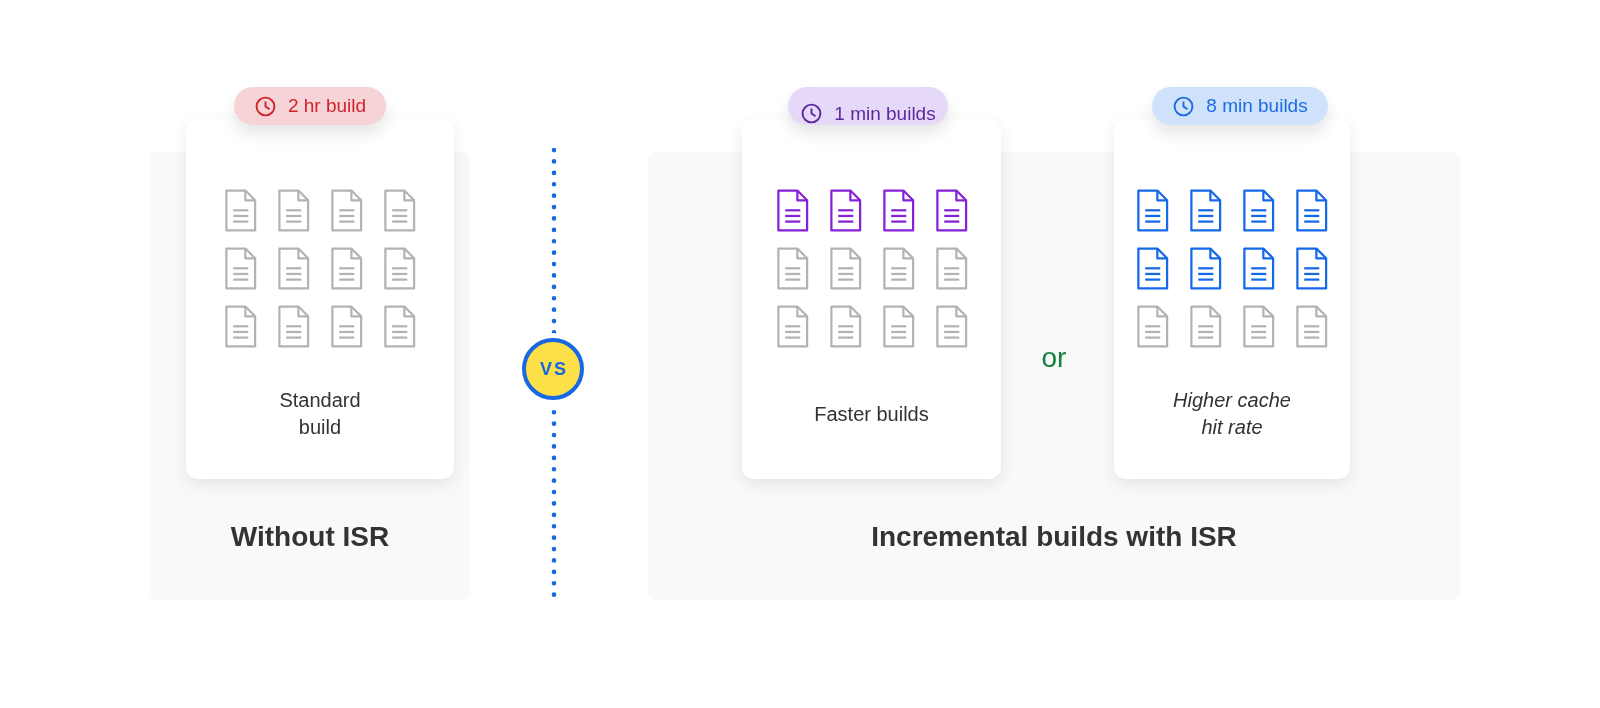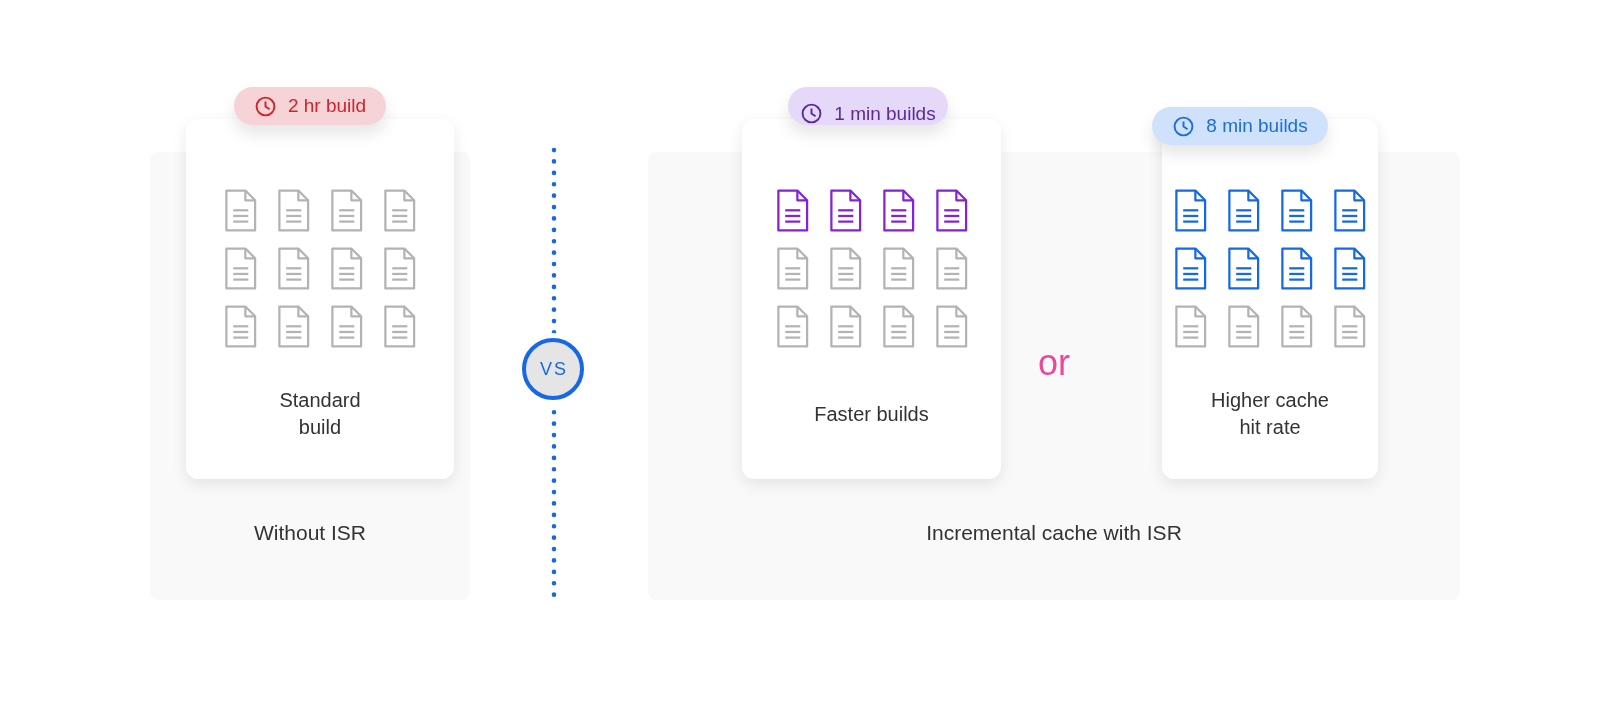--- a/index.html
+++ b/index.html
@@ -4,59 +4,59 @@
 <style>
   html,body{margin:0;padding:0;background:#fff;}
   .canvas{position:relative;width:1600px;height:708px;background:#fff;overflow:hidden;
           font-family:"Liberation Sans",sans-serif;-webkit-font-smoothing:antialiased;}
 
   
   .panel{position:absolute;top:152px;height:448px;background:var(--panel_bg);border-radius:8px;}
   .panel-left{left:150px;width:320px;}
   .panel-right{left:648px;width:812px;}
   .panel-caption{position:absolute;left:0;right:0;top:369px;text-align:center;
-                 font-size:21px;font-weight:400;color:var(--text_dark);}
+                 font-size:28px;font-weight:700;color:var(--text_dark);}
 
   
   .card{position:absolute;top:119px;height:360px;background:var(--card_bg);border-radius:12px;
         box-shadow:0 5px 16px rgba(0,0,0,.09);display:flex;flex-direction:column;}
   .card-1{left:186px;width:268px;}
   .card-2{left:742px;width:259px;}
-  .card-3{left:1162px;width:216px;}
+  .card-3{left:1114px;width:236px;font-style:italic;}
 
   .doc-grid{margin-top:69px;display:grid;grid-template-columns:repeat(4,37px);
             gap:13px 16px;justify-content:center;}
   svg.doc{display:block;}
   svg.doc path{fill:none;stroke:currentColor;stroke-width:2.3;stroke-linejoin:round;}
   .doc-gray{color:var(--doc_gray);}
   .doc-purple{color:var(--doc_purple);}
   .doc-blue{color:var(--doc_blue);}
 
   .card-title-wrap{flex:1;display:flex;align-items:center;justify-content:center;}
   .card-title{font-size:20px;line-height:1.35;color:var(--text_dark);text-align:center;white-space:pre-line;}
 
   
   .badge{position:absolute;top:87px;height:38px;border-radius:27px;box-sizing:border-box;
          display:flex;align-items:center;justify-content:center;gap:11px;
          font-size:19px;font-weight:500;box-shadow:0 9px 16px rgba(0,0,0,.10);}
   .badge svg{width:23px;height:23px;flex:0 0 auto;}
   .badge svg circle,.badge svg path{fill:none;stroke:currentColor;stroke-width:2;}
   .badge-red{left:234px;width:152px;background:var(--badge_red_bg);color:var(--badge_red_fg);}
   .badge-purple{left:788px;width:160px;background:var(--badge_purple_bg);color:var(--badge_purple_fg);align-items:flex-end;}
-  .badge-blue{left:1152px;width:176px;background:var(--badge_blue_bg);color:var(--badge_blue_fg);margin-top:20px;}
+  .badge-blue{left:1152px;width:176px;background:var(--badge_blue_bg);color:var(--badge_blue_fg);}
 
   
   .dotline{position:absolute;left:549px;top:146px;color:var(--accent_blue);}
   .vs-circle{position:absolute;left:522px;top:338px;width:62px;height:62px;box-sizing:border-box;
-             border:4px solid var(--accent_blue);border-radius:50%;background:#e5e5e5;
+             border:4px solid var(--accent_blue);border-radius:50%;background:#fde047;
              box-shadow:0 0 0 5px #fff;display:flex;align-items:center;justify-content:center;
-             font-size:18px;font-weight:400;letter-spacing:2px;padding-left:2px;
+             font-size:18px;font-weight:700;letter-spacing:2px;padding-left:2px;
              color:var(--accent_blue);}
   .or-label{position:absolute;left:994px;top:342px;width:120px;text-align:center;
-            font-size:36px;color:#ec4899;}
+            font-size:28px;color:#15803d;}
 </style>
 </head>
 <body>
 
 <div class="canvas">
 
   <div class="panel panel-left">
     <div class="panel-caption">Without ISR</div>
   </div>
 
@@ -162,21 +162,21 @@
   </div>
 
   <svg class="dotline" width="10" height="460">
     <line x1="5" y1="4" x2="5" y2="456" stroke="currentColor" stroke-width="4.6" stroke-linecap="round" stroke-dasharray="0.1 11.3"></line>
   </svg>
   <div class="vs-circle">
     <span>VS</span>
   </div>
 
   <div class="panel panel-right">
-    <div class="panel-caption">Incremental cache with ISR</div>
+    <div class="panel-caption">Incremental builds with ISR</div>
   </div>
 
   <div class="card card-2">
     <div class="doc-grid">
         <svg class="doc doc-purple" width="37" height="45" viewBox="0 0 38 46">
      <path d="M4.5 2.5 H24 L34 12.5 V43.5 H4.5 Z"></path>
      <path d="M24 2.5 V12.5 H34"></path>
      <path d="M11.5 22.8 H27"></path>
           <path d="M11.5 28.6 H27"></path>
           <path d="M11.5 34.4 H27"></path>

